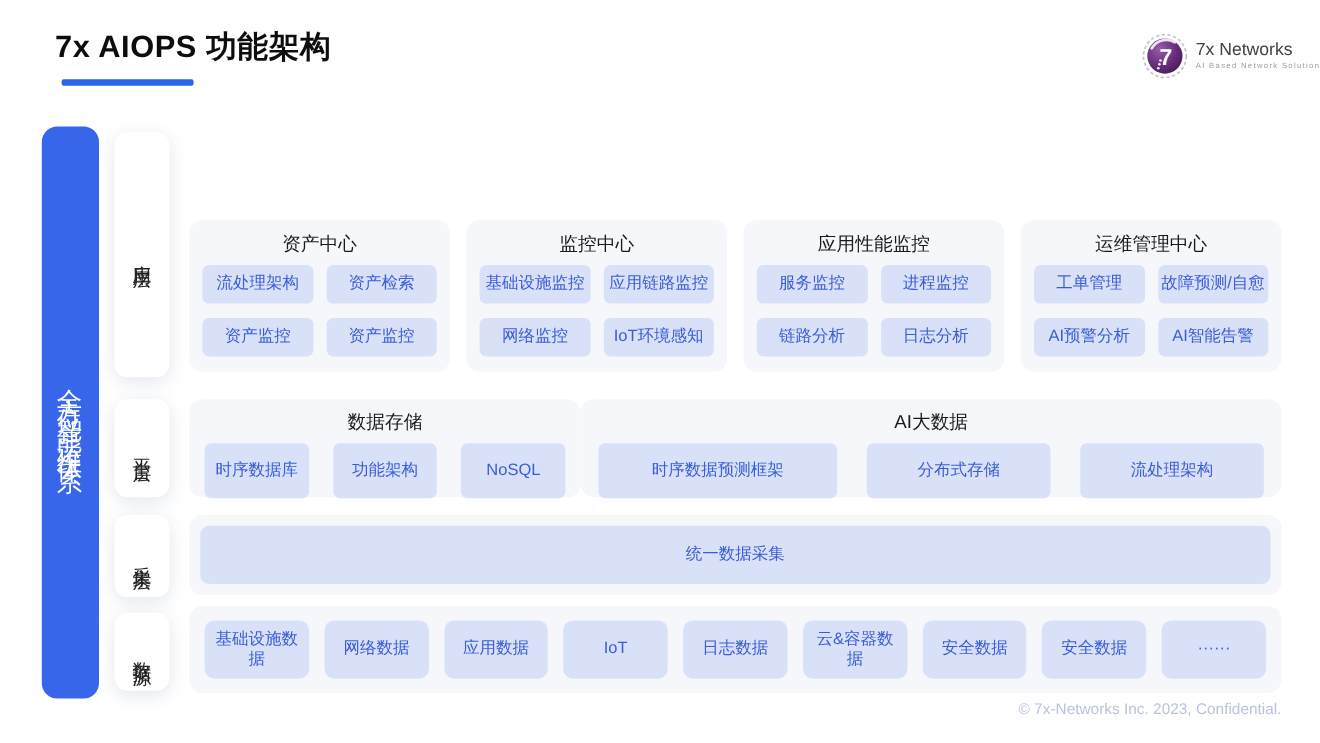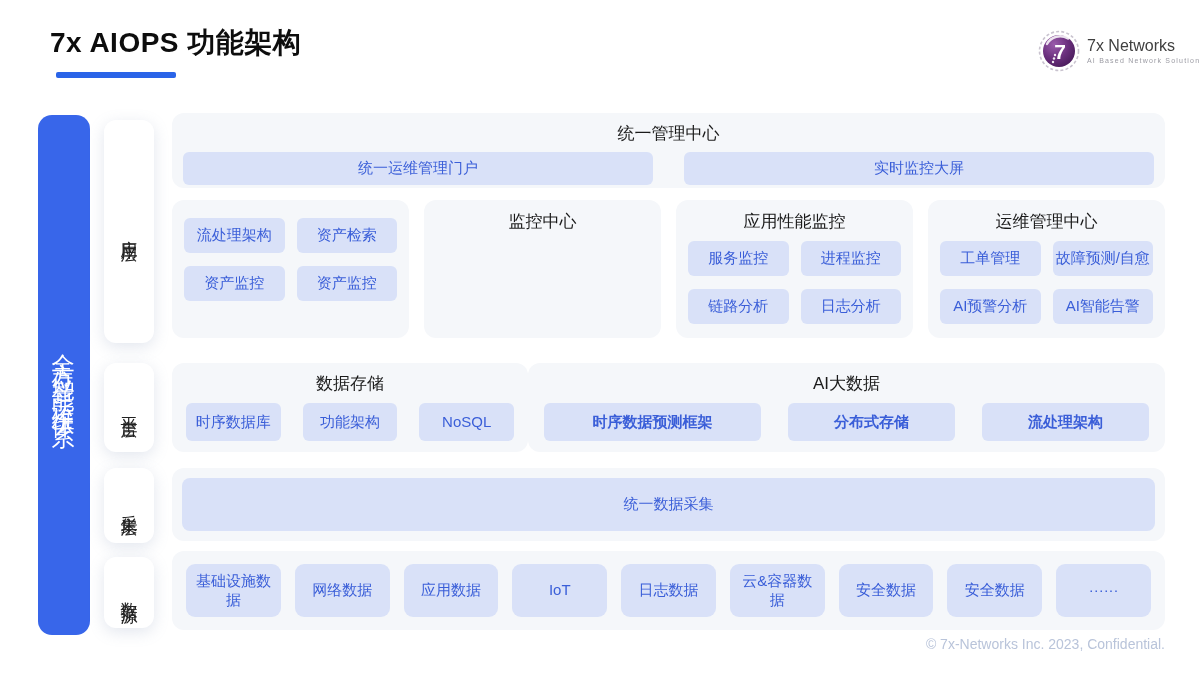--- a/index.html
+++ b/index.html
@@ -46,22 +46,22 @@
   .center-row{position:absolute;left:172px;top:200px;width:993px;height:138px;display:flex;gap:15px;}
   .center-panel{position:relative;flex:1;padding-top:10px;}
   .center-panel .grid{display:flex;flex-wrap:wrap;column-gap:12px;row-gap:13px;padding:8px 12px 0;}
   .center-panel .chip{width:calc(50% - 6px);height:35px;box-sizing:border-box;}
 
   .platform-row{position:absolute;left:172px;top:363px;width:993px;height:89px;display:flex;}
   .platform-panel{position:relative;padding-top:9px;}
   .platform-panel:nth-of-type(1){width:356px;flex:0 0 auto;}
   .platform-panel:nth-of-type(2){flex:1;}
   .platform-panel .btn-row{display:flex;gap:22px;padding:8px 14px 0;}
-  .platform-panel .chip{flex:1;height:38px;align-items:center;}
-  .platform-panel:nth-of-type(2) .btn-row{gap:27px;padding:8px 16px 0;font-weight:bold;}
+  .platform-panel .chip{flex:1;height:50px;align-items:center;}
+  .platform-panel:nth-of-type(2) .btn-row{gap:27px;padding:8px 16px 0;}
   .platform-panel:nth-of-type(2) .btn-row div:nth-of-type(1){flex:1.3;}
 
   .collect-panel{left:172px;top:468px;width:993px;height:73px;padding:10px;}
   .collect-panel .chip{height:53px;border-radius:8px;}
 
   .data-panel{left:172px;top:551px;width:993px;height:79px;display:flex;gap:14px;padding:13px 14px;}
   .data-panel .chip{flex:1;height:53px;border-radius:9px;padding:0 6px;box-sizing:border-box;}
 
   .footer{position:absolute;right:35px;top:636px;font-size:14px;color:#b9c4da;}
 </style>
@@ -112,37 +112,25 @@
 
       <div class="layer-box">
         <span>采集层</span>
       </div>
 
       <div class="layer-box">
         <span>数据源</span>
       </div>
     </div>
 
-  <section class="panel top-panel">
-    <div class="panel-title">统一管理中心</div>
-    <div class="btn-row">
-
-        <div class="chip">
-          <span>统一运维管理门户</span>
-        </div>
-
-        <div class="chip">
-          <span>实时监控大屏</span>
-        </div>
-      </div>
-  </section>
 
   <div class="center-row">
 
       <section class="panel center-panel">
+        <div class="panel-title">资产中心</div>
         <div class="grid">
 
             <div class="chip">
             <span>流处理架构</span>
           </div>
 
             <div class="chip">
             <span>资产检索</span>
           </div>
 
@@ -151,20 +139,38 @@
           </div>
 
             <div class="chip">
             <span>资产监控</span>
           </div>
           </div>
       </section>
 
       <section class="panel center-panel">
         <div class="panel-title">监控中心</div>
+        <div class="grid">
+
+            <div class="chip">
+            <span>基础设施监控</span>
+          </div>
+
+            <div class="chip">
+            <span>应用链路监控</span>
+          </div>
+
+            <div class="chip">
+            <span>网络监控</span>
+          </div>
+
+            <div class="chip">
+            <span>IoT环境感知</span>
+          </div>
+          </div>
       </section>
 
       <section class="panel center-panel">
         <div class="panel-title">应用性能监控</div>
         <div class="grid">
 
             <div class="chip">
             <span>服务监控</span>
           </div>
 

